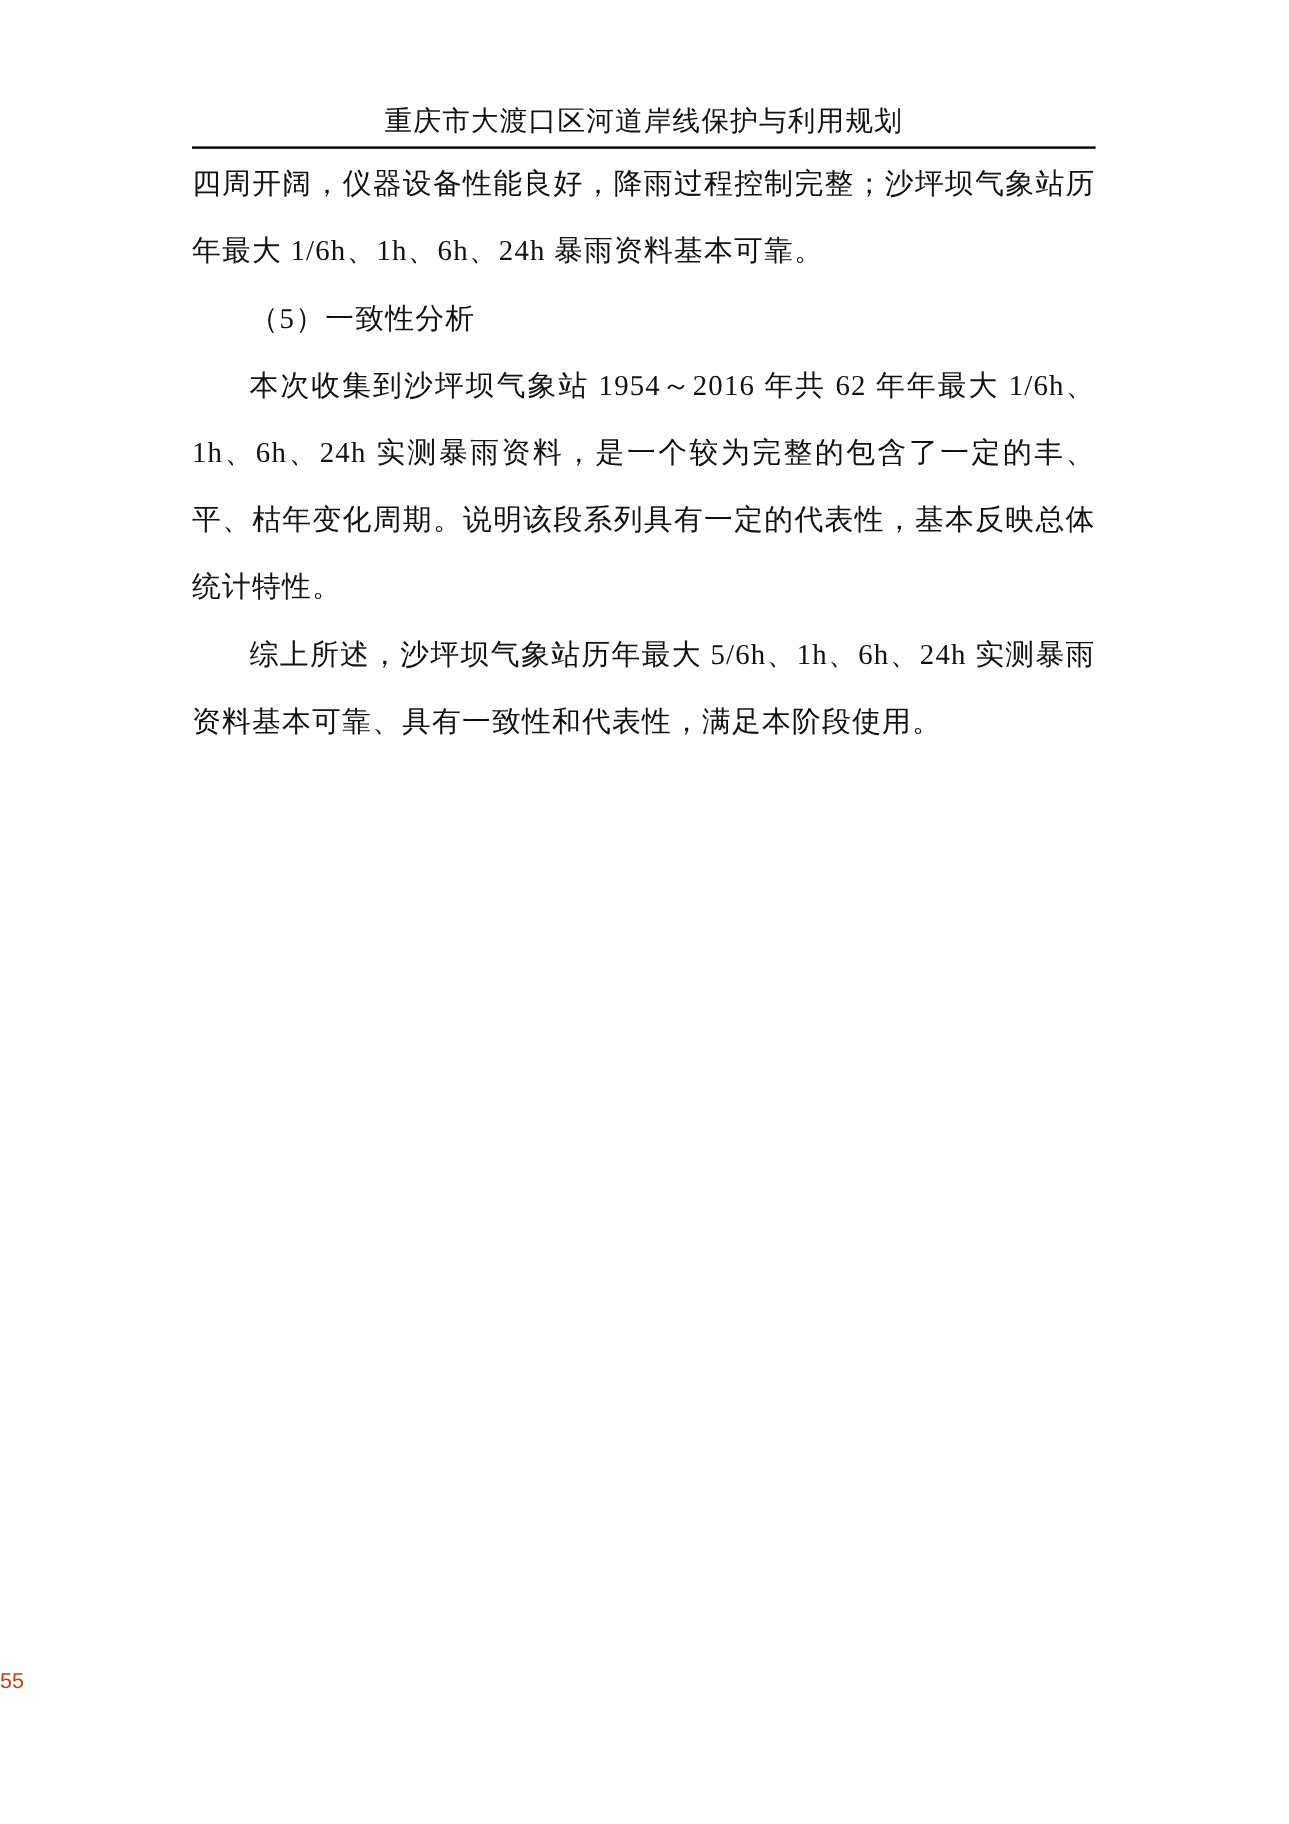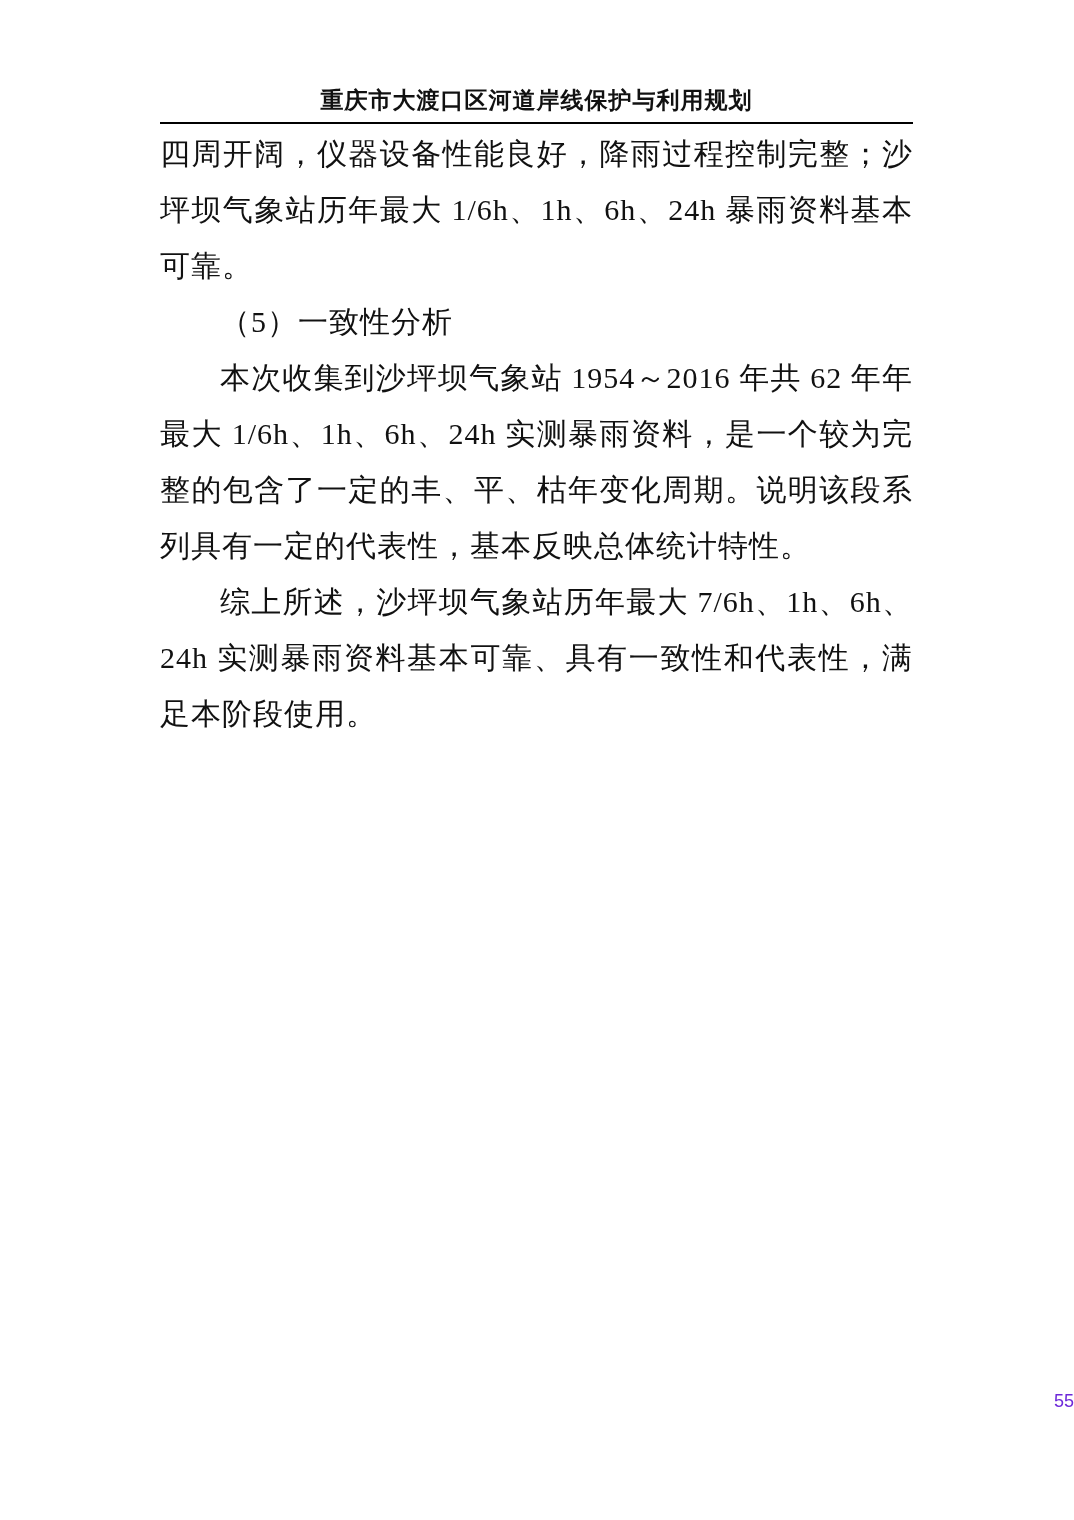--- a/index.html
+++ b/index.html
@@ -19,62 +19,62 @@
   .content {
     padding: 0 161px 0 160px;
   }
   .header-title {
     margin: 0;
     padding-top: 86px;
     text-align: center;
     font-size: 23px;
     line-height: 30px;
     letter-spacing: 1px;
-    font-weight: bold;
+    font-weight: normal;
     white-space: nowrap;
   }
   .header-rule {
     height: 0;
     border-bottom: 2px solid #000000;
     margin-top: 6px;
   }
   .doc-body {
     margin-top: 2px;
-    font-size: 30px;
+    font-size: 24px;
     line-height: 56px;
     text-align: justify;
     letter-spacing: 1px;
   }
   .doc-body p.para {
     margin: 0;
     padding: 0;
   }
   .doc-body p.para.indent {
     text-indent: 2em;
   }
   .page-number {
     position: absolute;
     top: 1390px;
     left: 0;
     width: 100%;
-    text-align: right;
+    text-align: left;
     font-family: "Liberation Sans", sans-serif;
     font-size: 18px;
     line-height: 22px;
-    color: #6d28d9;
+    color: #c2410c;
   }
 </style>
 </head>
 <body>
 
 <div class="page">
   <div class="content">
     <h1 class="header-title">重庆市大渡口区河道岸线保护与利用规划</h1>
     <div class="header-rule"></div>
     <div class="doc-body" id="doc-body">
         <p class="para">四周开阔，仪器设备性能良好，降雨过程控制完整；沙坪坝气象站历年最大 1/6h、1h、6h、24h 暴雨资料基本可靠。</p>
         <p class="para indent">（5）一致性分析</p>
         <p class="para indent">本次收集到沙坪坝气象站 1954～2016 年共 62 年年最大 1/6h、1h、6h、24h 实测暴雨资料，是一个较为完整的包含了一定的丰、平、枯年变化周期。说明该段系列具有一定的代表性，基本反映总体统计特性。</p>
-        <p class="para indent">综上所述，沙坪坝气象站历年最大 7/6h、1h、6h、24h 实测暴雨资料基本可靠、具有一致性和代表性，满足本阶段使用。</p>
+        <p class="para indent">综上所述，沙坪坝气象站历年最大 5/6h、1h、6h、24h 实测暴雨资料基本可靠、具有一致性和代表性，满足本阶段使用。</p>
       </div>
   </div>
   <div class="page-number">55</div>
 </div>
 
 </body></html>

